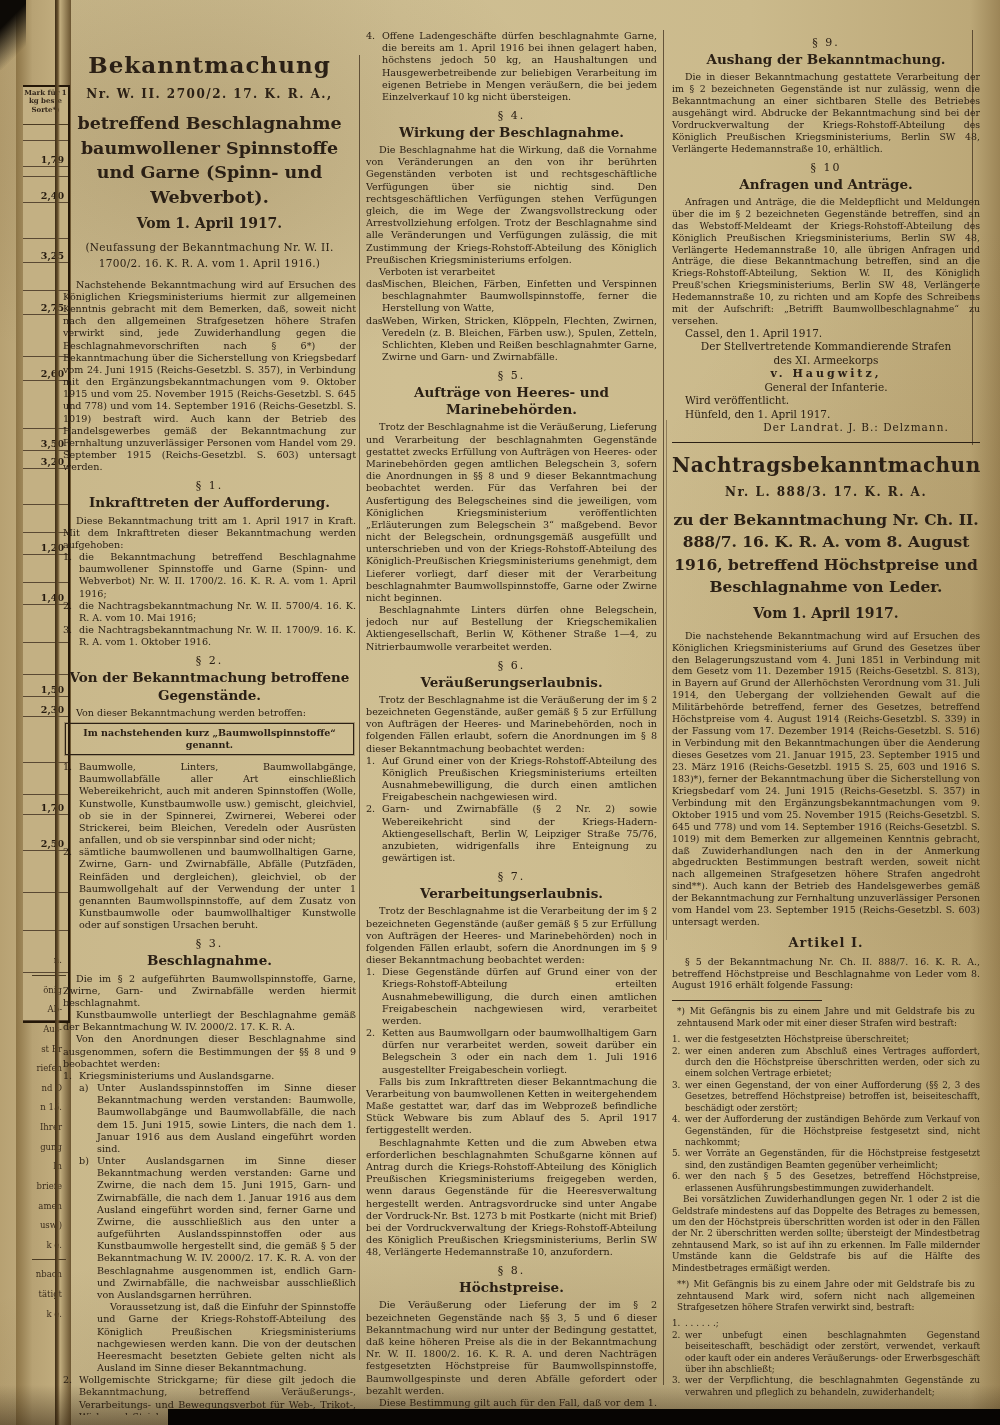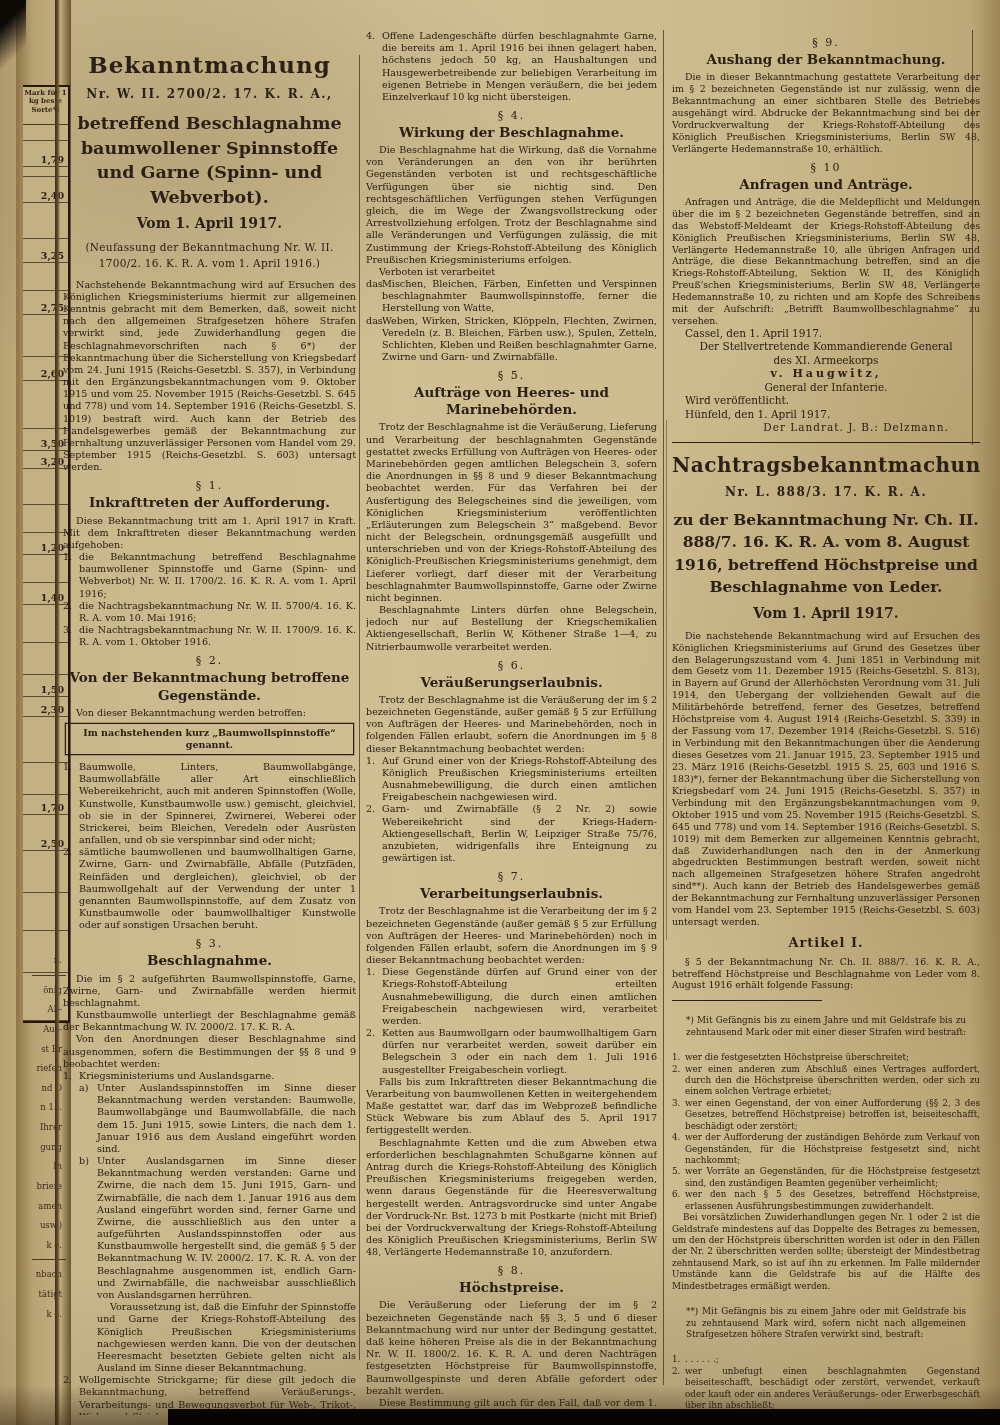--- a/index.html
+++ b/index.html
@@ -57,21 +57,21 @@
   .b-sec2{text-align:center;font-weight:bold;font-size:13px;margin:7px 0 4px;letter-spacing:1px;}
   .b-li,.b-li2,.b-fli{display:flex;}
   .b-li2{padding-left:16px;}
   .li-num{flex:none;width:16px;}
   .b-li2 .li-num{width:18px;}
   .li-x{flex:1;text-align:justify;}
   .b-box{border:1.5px solid #2b2015;text-align:center;font-weight:bold;font-size:9.5px;
     padding:3px 4px;margin:4px 2px 6px;box-shadow:0 0 0 1px rgba(43,32,21,.25);}
   .b-fnrule{border-top:1px solid #2b2015;width:150px;margin:9px 0 4px;}
   .b-fn,.b-fnp,.b-fli{font-size:8.8px;line-height:1.3;}
-  .b-fn{margin:14px;}
+  .b-fn{margin:5px;}
   .b-fnp{text-indent:11px;}
   .b-fli .li-num{width:13px;}
   .b-sig-l{text-indent:13px;font-size:10.5px;}
   .b-sig-c{text-align:center;font-size:10.5px;}
   .b-sig-cb{text-align:center;font-weight:bold;letter-spacing:3px;font-size:11px;}
   .b-sig-r{text-align:center;padding-left:60px;font-size:10.5px;letter-spacing:1px;}
   .b-hr{border-top:1.5px solid #2b2015;margin:8px 0 4px;}
 </style>
 </head>
 <body>
@@ -272,21 +272,21 @@
         <div class="sec-num">§ 9.</div>
         <div class="sec-head">Aushang der Bekanntmachung.</div>
       </div>
       <div class="b-p">Die in dieser Bekanntmachung gestattete Verarbeitung der im § 2 bezeichneten Gegenstände ist nur zulässig, wenn die Bekanntmachung an einer sichtbaren Stelle des Betriebes ausgehängt wird. Abdrucke der Bekanntmachung sind bei der Vordruckverwaltung der Kriegs-Rohstoff-Abteilung des Königlich Preußischen Kriegsministeriums, Berlin SW 48, Verlängerte Hedemannstraße 10, erhältlich.</div>
       <div class="b-sec">
         <div class="sec-num">§ 10</div>
         <div class="sec-head">Anfragen und Anträge.</div>
       </div>
       <div class="b-p">Anfragen und Anträge, die die Meldepflicht und Meldungen über die im § 2 bezeichneten Gegenstände betreffen, sind an das Webstoff-Meldeamt der Kriegs-Rohstoff-Abteilung des Königlich Preußischen Kriegsministeriums, Berlin SW 48, Verlängerte Hedemannstraße 10, alle übrigen Anfragen und Anträge, die diese Bekanntmachung betreffen, sind an die Kriegs-Rohstoff-Abteilung, Sektion W. II, des Königlich Preuß'schen Kriegsministeriums, Berlin SW 48, Verlängerte Hedemannstraße 10, zu richten und am Kopfe des Schreibens mit der Aufschrift: „Betrifft Baumwollbeschlagnahme“ zu versehen.</div>
       <div class="b-sig-l">Cassel, den 1. April 1917.</div>
-      <div class="b-sig-c">Der Stellvertretende Kommandierende General</div>
+      <div class="b-sig-c">Der Stellvertretende Kommandierende Strafen</div>
       <div class="b-sig-c">des XI. Armeekorps</div>
       <div class="b-sig-cb">v. Haugwitz,</div>
       <div class="b-sig-c">General der Infanterie.</div>
       <div class="b-sig-l">Wird veröffentlicht.</div>
       <div class="b-sig-l">Hünfeld, den 1. April 1917.</div>
       <div class="b-sig-r">Der Landrat. J. B.: Delzmann.</div>
       <div class="b-hr"></div>
       <div class="b-title2">Nachtragsbekanntmachung</div>
       <div class="b-sub">Nr. L. 888/3. 17. K. R. A.</div>
       <div class="b-h2c">zu der Bekanntmachung Nr. Ch. II. 888/7. 16. K. R. A. vom 8. August 1916, betreffend Höchstpreise und Beschlagnahme von Leder.</div>

